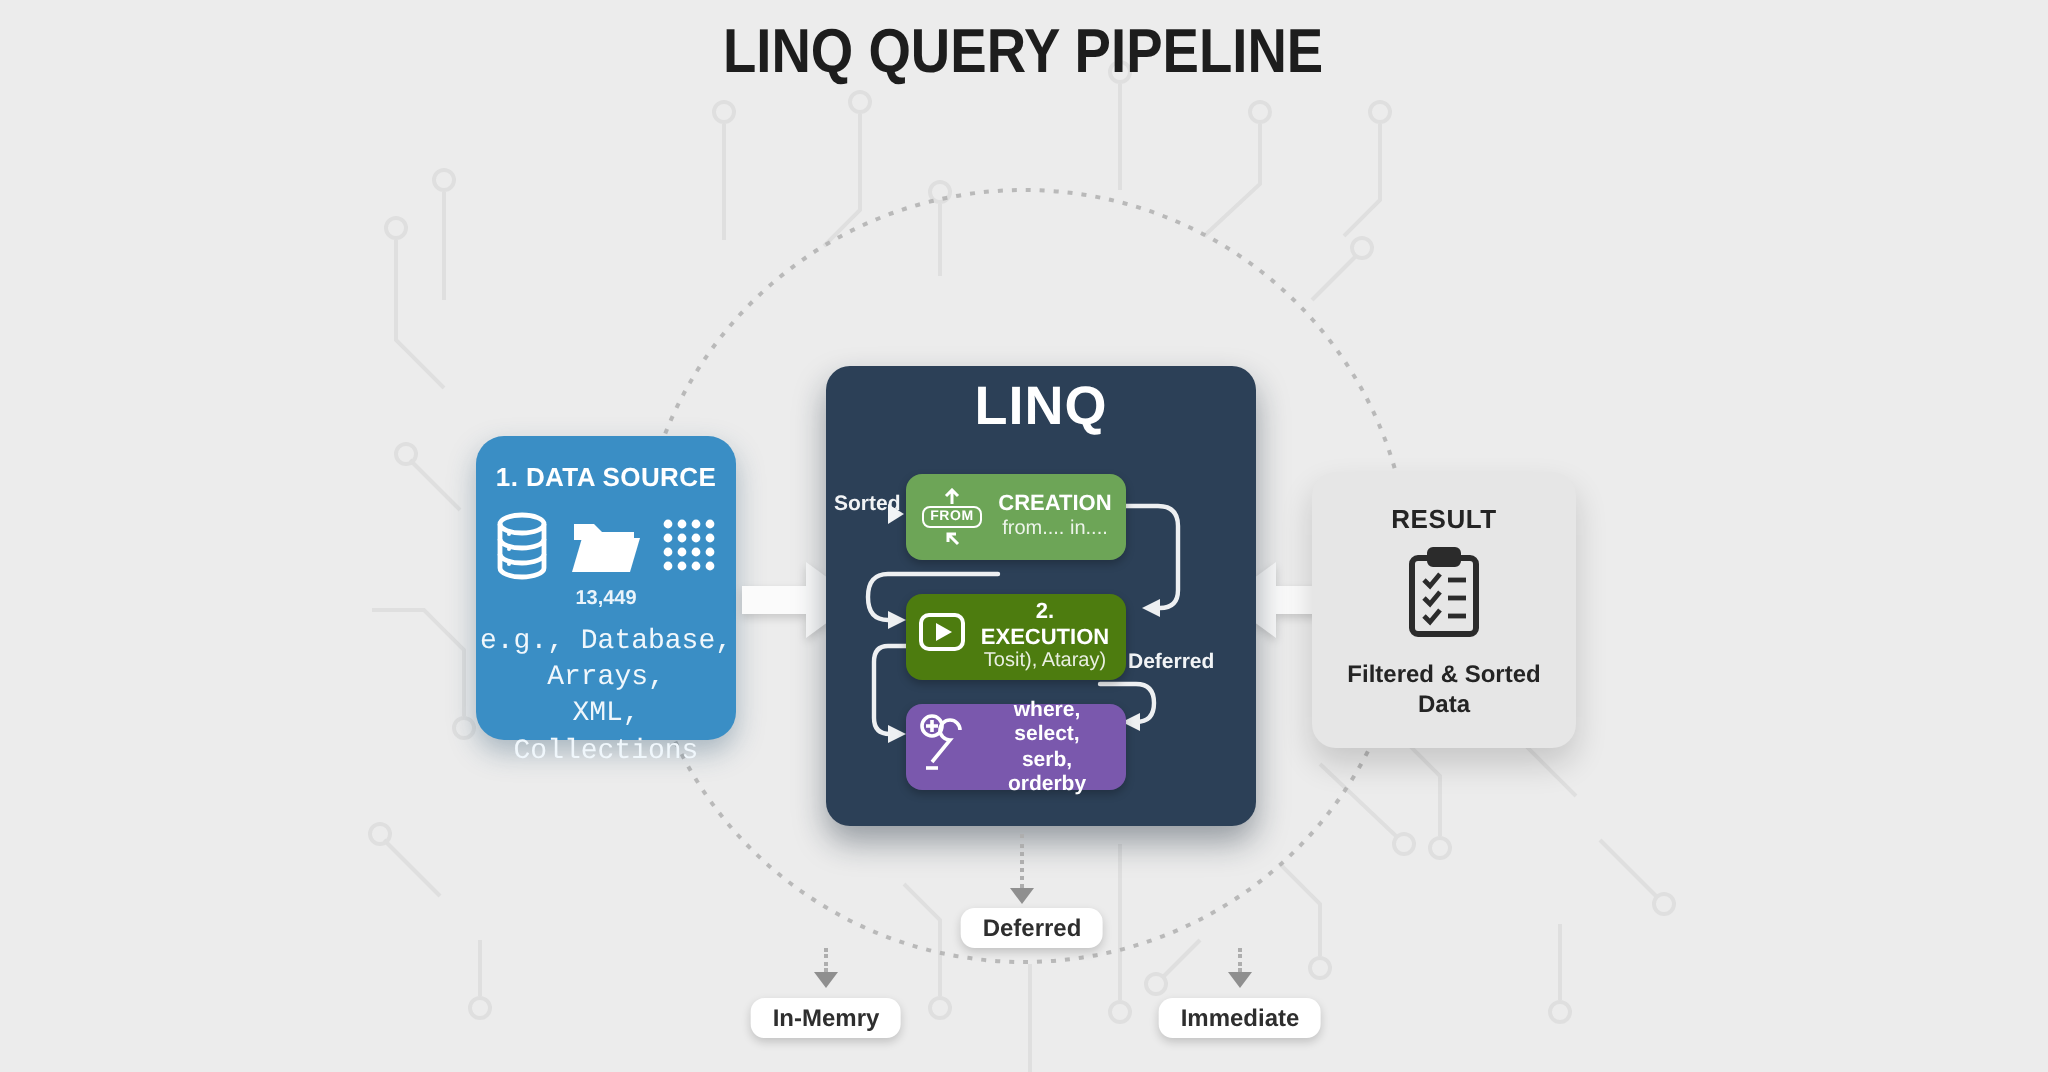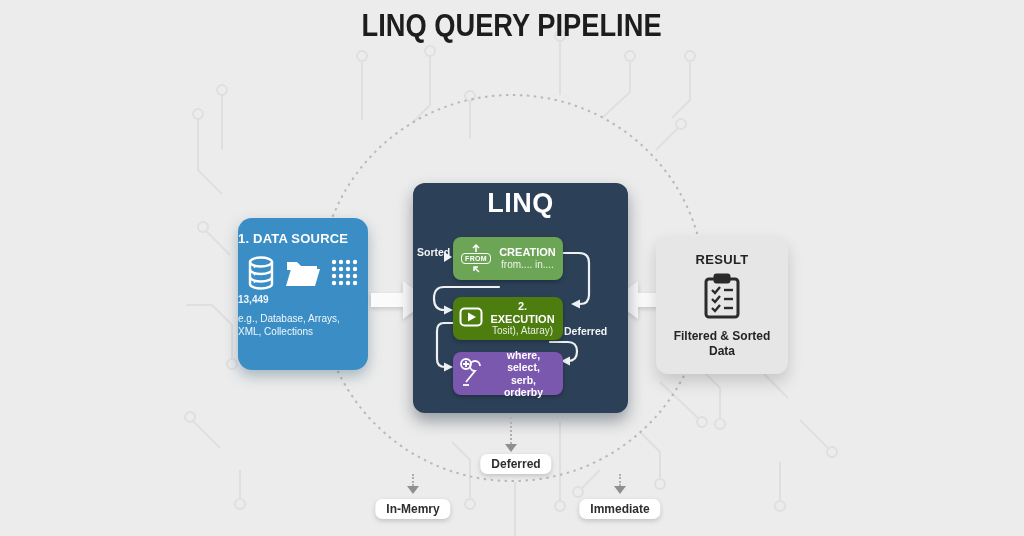--- a/index.html
+++ b/index.html
@@ -23,26 +23,26 @@
   .main-title > span { display: inline-block; transform: scaleX(.88); }
 
   
   svg.circuit { top: 0; left: 0; pointer-events: none; }
 
   
   .ds-box {
     left: 238px; top: 218px; width: 130px; height: 152px;
     background: #3a8ec5; border-radius: 14px;
     box-shadow: 0 6px 14px rgba(40,80,110,.35);
-    color: #fff; 
+    color: #fff; text-align: center;
   }
   .ds-title { margin-top: 13px; font-size: 13px; font-weight: 700; letter-spacing: .2px; }
   .ds-icons { margin-top: 12px; display: flex; justify-content: center; align-items: center; gap: 9px; height: 34px; }
   .ds-count { margin-top: 2px; font-size: 10px; font-weight: 700; color: #eaf4fb; }
-  .ds-examples { margin-top: 7px; font-size: 10px; line-height: 1.3; color: #f0f7fc; }
+  .ds-examples { margin-top: 7px; font-size: 14px; line-height: 1.3; color: #f0f7fc; font-family: Liberation Mono, monospace; }
   .ds-examples span { display: block; }
 
   
   .block-arrow-right { left: 371px; top: 281px; }
   .block-arrow-left  { left: 612px; top: 281px; }
   .block-arrow-right svg, .block-arrow-left svg { filter: drop-shadow(0 2px 2px rgba(0,0,0,.15)); }
 
   
   .linq-box {
     left: 413px; top: 183px; width: 215px; height: 230px;

